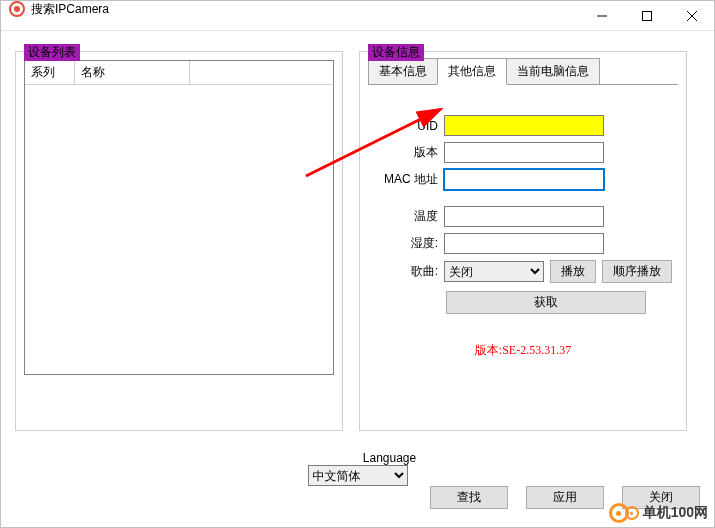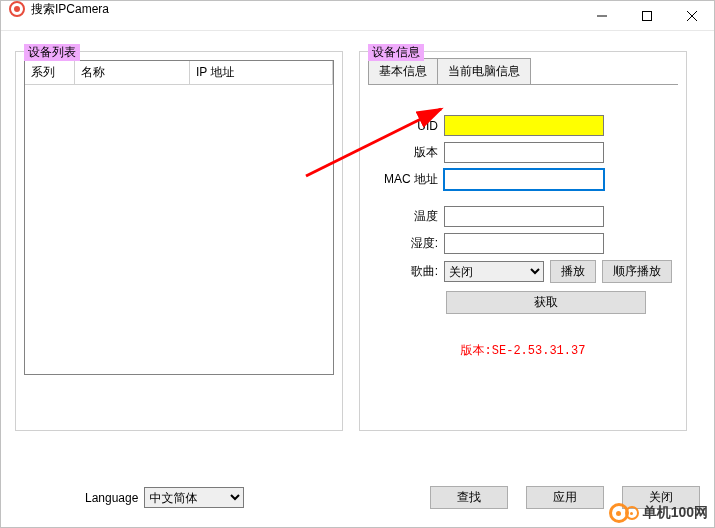--- a/index.html
+++ b/index.html
@@ -9,21 +9,21 @@
 .titlebar .icon { width: 16px; height: 16px; border: 2px solid #e74c3c; border-radius: 50%; margin-right: 6px; display: flex; align-items: center; justify-content: center; }
 .titlebar .icon::after { content: ""; width: 6px; height: 6px; background: #e74c3c; border-radius: 50%; }
 .titlebar .title { flex: 1; }
 .winbtns { display: flex; }
 .winbtn { width: 45px; height: 29px; display: flex; align-items: center; justify-content: center; }
 .winbtn svg { width: 10px; height: 10px; }
 
 .content { padding: 20px 14px 10px 14px; position: relative; height: calc(100% - 30px); }
 
 .fieldset { border: 1px solid #d0d0d0; position: relative; padding: 8px; }
-.fieldset > .legend { position: absolute; top: -8px; left: 8px; background: #f0abfc; padding: 0 4px; }
+.fieldset > .legend { position: absolute; top: -8px; left: 8px; background: #a21caf; padding: 0 4px; }
 
 .left-panel { position: absolute; top: 20px; left: 14px; width: 328px; height: 380px; }
 .left-panel .fieldset { height: 100%; }
 .table-container { border: 1px solid #828282; height: 315px; background: #fff; }
 .table-header { display: flex; border-bottom: 1px solid #d0d0d0; }
 .table-header .col { padding: 3px 6px; border-right: 1px solid #d0d0d0; background: #fff; }
 .col-series { width: 50px; }
 .col-name { width: 115px; }
 .col-ip { flex: 1; }
 .total { margin-top: 10px; padding-left: 4px; font-size: 13px; }
@@ -40,23 +40,23 @@
 .form-area { padding: 30px 4px 4px 4px; }
 .form-row { display: flex; align-items: center; margin-bottom: 6px; }
 .form-row label { width: 72px; text-align: right; padding-right: 6px; }
 .form-row input[type=text] { height: 21px; border: 1px solid #7a7a7a; padding: 0 3px; width: 160px; background: #fff; }
 .form-row input.uid { background: #ffff00; }
 .form-row input.mac { border: 1px solid #0078d7; outline: 1px solid #0078d7; }
 .form-row select { height: 21px; width: 100px; border: 1px solid #7a7a7a; background: #efefef; }
 .btn { height: 23px; border: 1px solid #adadad; background: #e1e1e1; padding: 0 10px; cursor: default; }
 .btn.wide { width: 200px; display: block; margin: 8px 0 0 74px; }
 
-.version-text { color: #ff0000; text-align: center; margin-top: 28px; font-family: Liberation Mono, monospace; }
+.version-text { color: #ff0000; text-align: center; margin-top: 28px; font-family: Liberation Serif, serif; }
 
-.bottom-row { position: absolute; bottom: 18px; left: 14px; right: 14px; display: flex; align-items: center; }
+.bottom-row { position: absolute; bottom: 18px; left: 14px; right: 14px; display: flex; align-items: center; flex-direction: column; }
 .lang-label { margin-left: 70px; margin-right: 6px; }
 .lang-select { width: 100px; height: 21px; border: 1px solid #7a7a7a; background: #efefef; }
 .bottom-btns { margin-left: auto; display: flex; gap: 18px; }
 .bottom-btns .btn { width: 78px; }
 
 .arrow { position: absolute; top: 70px; left: 300px; z-index: 10; pointer-events: none; }
 
 .watermark { position: absolute; bottom: 4px; right: 6px; display: flex; align-items: center; opacity: 0.95; z-index: 20; }
 .watermark .logo { display: flex; align-items: center; margin-right: 4px; }
 .watermark .ring { width: 20px; height: 20px; border: 3px solid #ff8c1a; border-radius: 50%; display: flex; align-items: center; justify-content: center; }
@@ -93,31 +93,31 @@
 
 <div class="content">
 
   <div class="left-panel">
     <div class="fieldset">
       <span class="legend">设备列表</span>
       <div class="table-container">
         <div class="table-header">
           <div class="col col-series">系列</div>
           <div class="col col-name">名称</div>
-          <div class="col col-ip">IP 地址</div>
         </div>
       </div>
     </div>
   </div>
 
   <div class="right-panel">
     <div class="fieldset">
       <span class="legend">设备信息</span>
       <div class="tabs">
         <div class="tab">基本信息</div>
+        <div class="tab active">其他信息</div>
         <div class="tab">当前电脑信息</div>
       </div>
       <div class="tab-underline"></div>
 
       <div class="form-area">
         <div class="form-row">
           <label>UID</label>
           <input type="text" class="uid" style="">
         </div>
         <div class="form-row">

